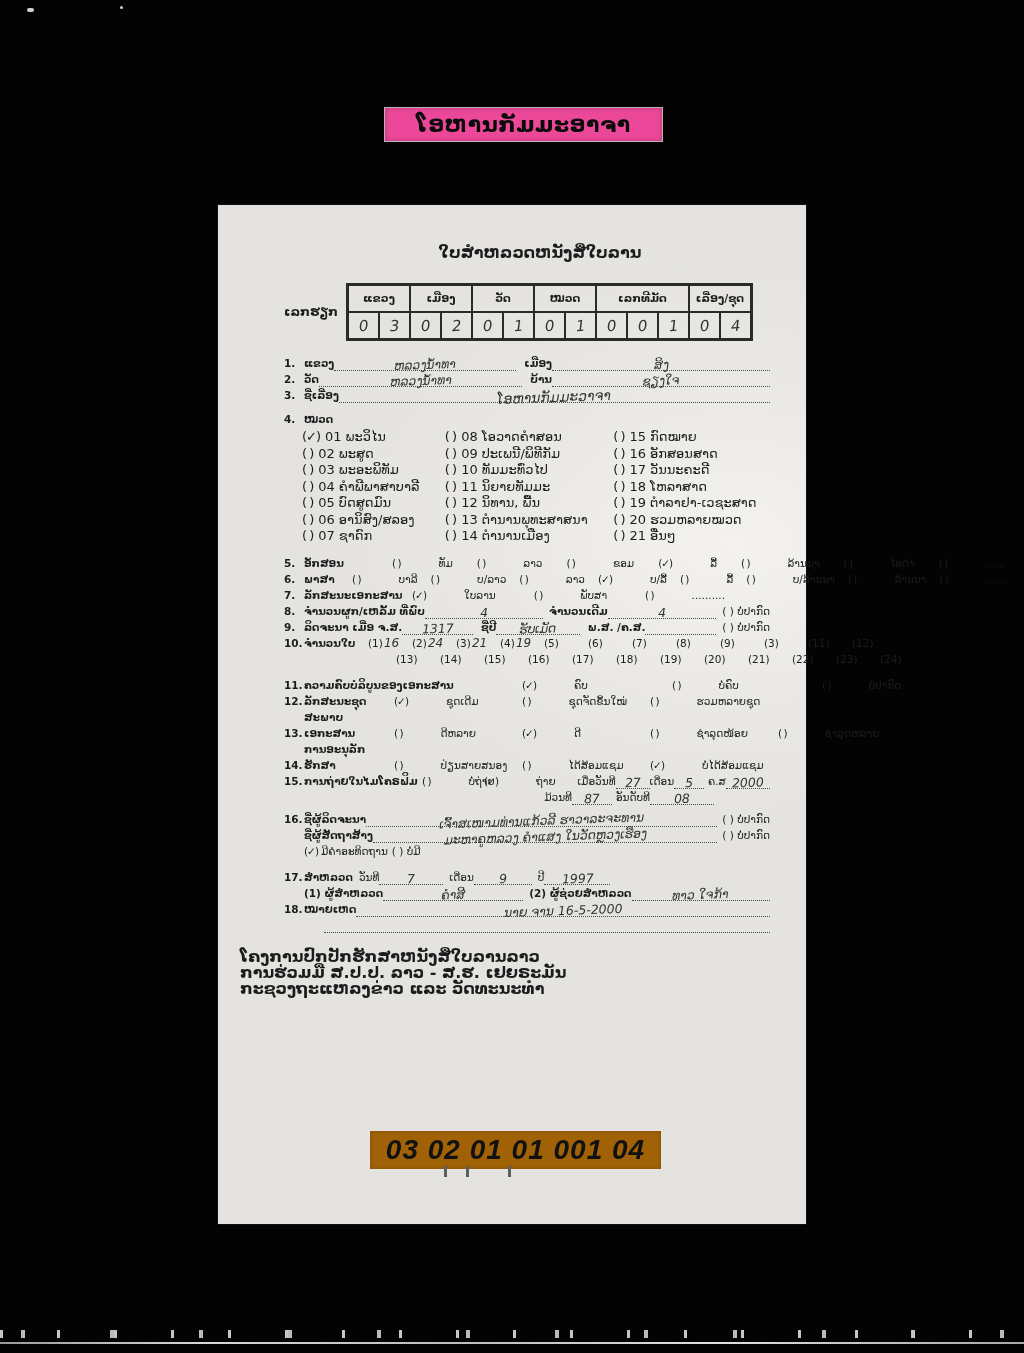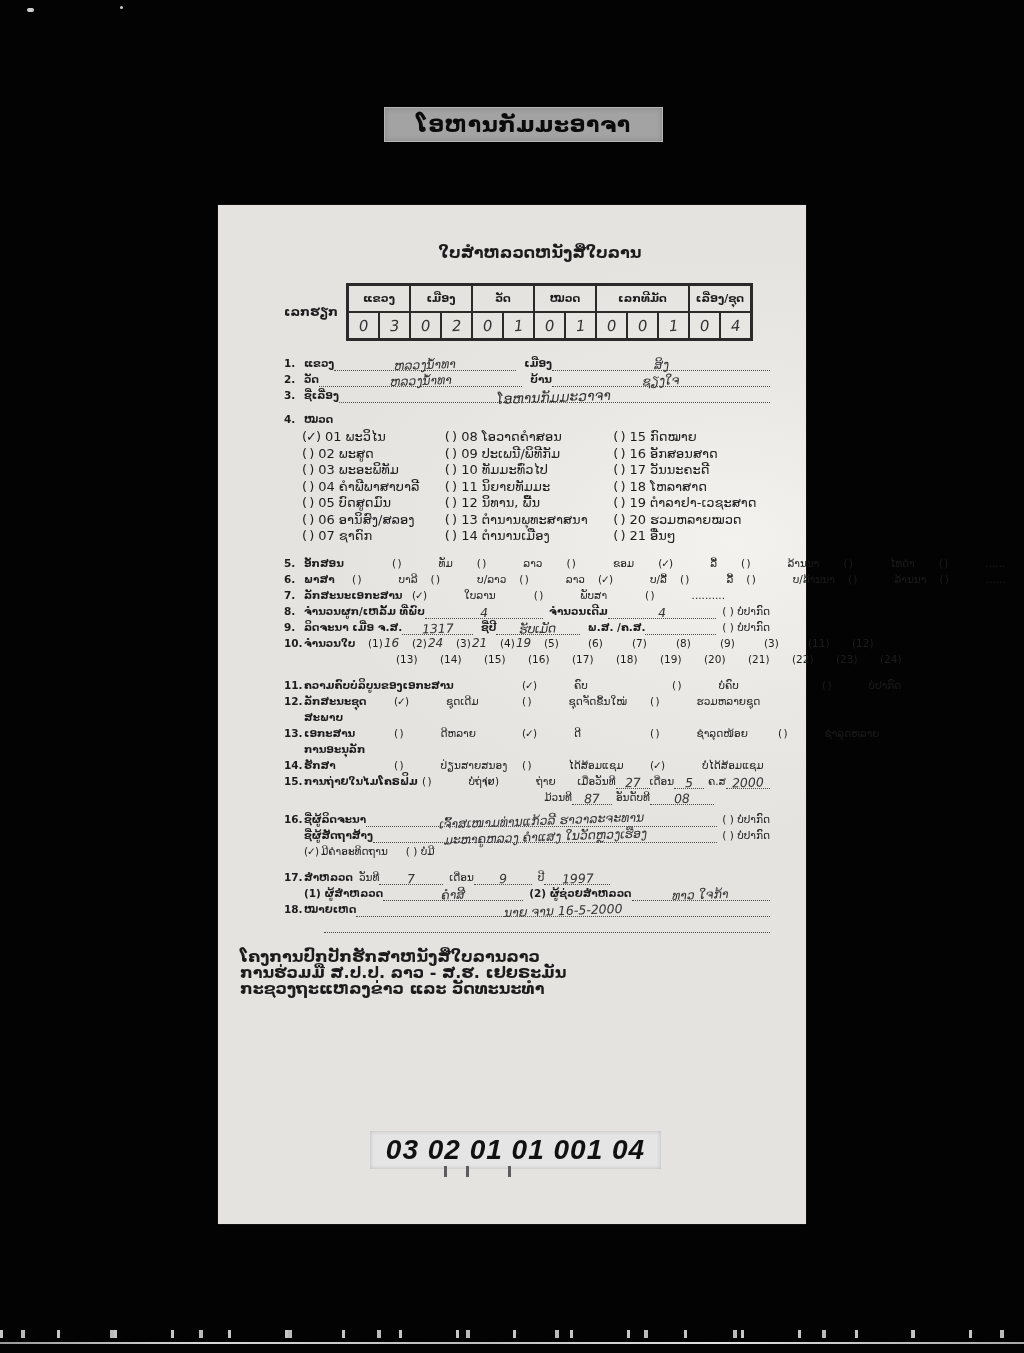--- a/index.html
+++ b/index.html
@@ -2,21 +2,21 @@
 <html><head>
 <meta charset="utf-8">
 <style>
   html,body{margin:0;padding:0;background:#000;}
   .stage{position:relative;width:1024px;height:1353px;background:#030303;overflow:hidden;
          font-family:"DejaVu Sans",sans-serif;color:#1c1c1c;}
   
   .speck{position:absolute;background:#cfcfcf;border-radius:2px;}
   
   .title-card{position:absolute;left:384px;top:107px;width:279px;height:35px;
-    background:#a3a3a3;box-shadow:inset 0 0 0 1px #b5b5b5, inset 0 0 6px rgba(0,0,0,.25);
+    background:#ec4899;box-shadow:inset 0 0 0 1px #b5b5b5, inset 0 0 6px rgba(0,0,0,.25);
     display:flex;align-items:center;justify-content:center;}
   .title-card span{font-size:22px;font-weight:bold;color:#0b0b0b;letter-spacing:.5px;}
   
   .doc{position:absolute;left:218px;top:205px;width:588px;height:1019px;
     background:radial-gradient(ellipse 420px 300px at 88% 33%, #f3f2ef 0%, #e9e8e5 55%, #e4e3e0 100%);
     box-shadow:0 0 1px #555;}
   .doc-inner{position:relative;width:100%;height:100%;font-size:10.5px;line-height:16px;}
   .form-title{margin:40px 0 0 0;text-align:center;font-size:16px;font-weight:bold;
     transform:translateX(28px);}
   
@@ -64,21 +64,21 @@
   .leaves{display:flex;}
   .leaf{width:44px;white-space:nowrap;}
   .leaf .hw{font-size:12px;margin-left:1px;}
   .gap6{height:6px;}
   .gap8{height:8px;}
   .gap10{height:10px;}
   
   .doc-footer{margin-top:16px;font-weight:bold;font-size:16px;
     line-height:16px;transform:translateX(22px);}
   
-  .code-strip{position:absolute;left:370px;top:1131px;width:291px;height:38px;background:#e5e5e5;
+  .code-strip{position:absolute;left:370px;top:1131px;width:291px;height:38px;background:#a16207;
     display:flex;align-items:center;justify-content:center;box-shadow:inset 0 0 4px rgba(0,0,0,.2);}
   .code-strip span{font-family:"Liberation Sans","DejaVu Sans",sans-serif;
     font-size:28px;font-weight:bold;font-style:italic;color:#111;letter-spacing:1px;}
   .sub-tick{position:absolute;background:#5d5d5d;width:3px;height:11px;top:1166px;}
   
   .film-dashes{position:absolute;left:0;top:1330px;width:1024px;height:8px;
     background:
       repeating-linear-gradient(90deg,#e8e8e8 0 3px,transparent 3px 57px),
       repeating-linear-gradient(90deg,transparent 0 21px,#dcdcdc 21px 25px,transparent 25px 89px);
     opacity:.85;}
@@ -448,21 +448,21 @@
           <span class="lbl">ຊື່ຜູ້ສັດຖາສ້າງ</span>
           <span class="dot grow">
               <span class="hw hw-med">ມະຫາຄູຫລວງ ຄຳແສງ ໃນວັດຫຼວງເຮືອງ</span>
             </span>
           <span class="plain" style="margin-left:5px;">( ) ບໍ່ປາກົດ</span>
         </div>
         <div class="line">
           <span style="width:20px;flex:none;"></span>
           <span class="cb">(✓)</span>
           <span class="plain" style="margin-left:3px;">ມີຄຳອະທິດຖານ</span>
-          <span class="plain" style="margin-left:18px;">( ) ບໍ່ມີ</span>
+          <span class="plain" style="margin-left:4px;">( ) ບໍ່ມີ</span>
         </div>
 
         <div class="gap10"></div>
 
         <div class="line">
           <span class="num">17.</span>
           <span class="lbl">ສຳຫລວດ</span>
           <span class="plain" style="margin-left:6px;">ວັນທີ</span>
           <span class="dot" style="width:64px;">
               <span class="hw hw-med">7</span>

